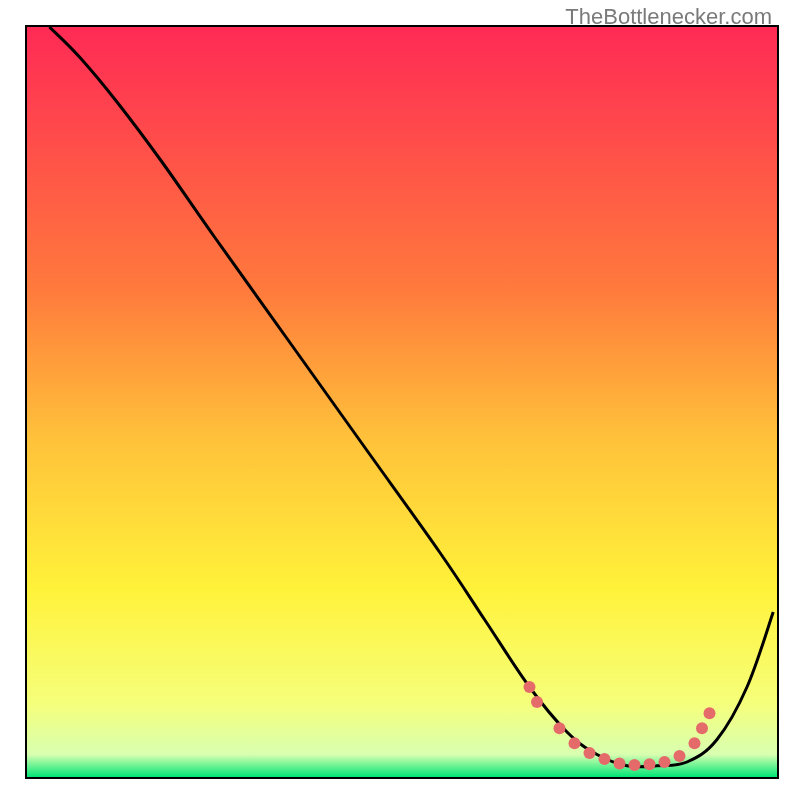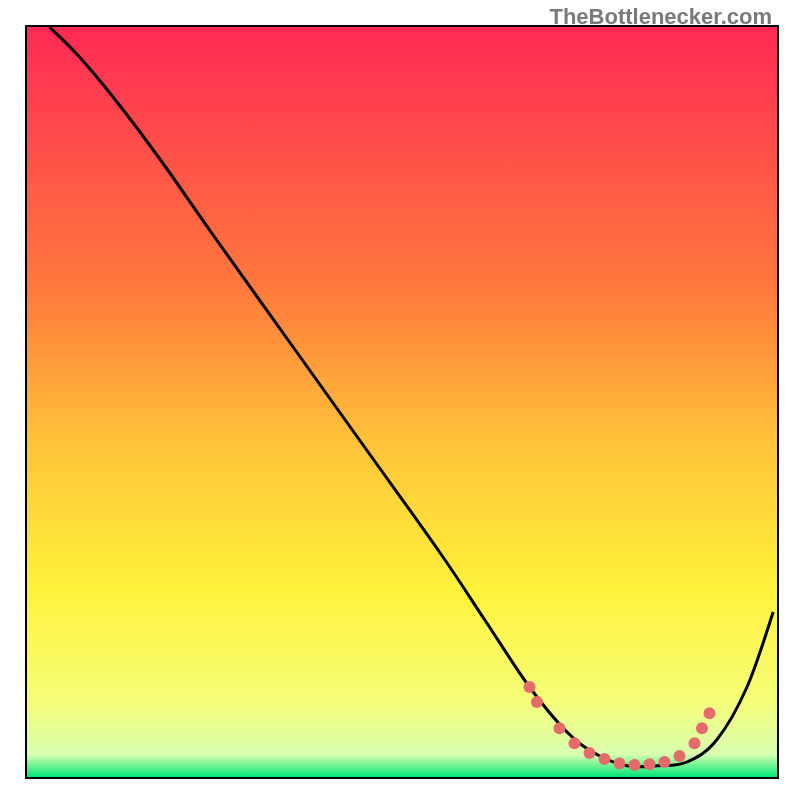--- a/index.html
+++ b/index.html
@@ -22,21 +22,21 @@
     top: 25px;
     width: 750px;
     height: 750px;
     border: 2px solid #000;
   }
   .watermark {
     position: absolute;
     top: 4px;
     right: 28px;
     font-size: 22px;
-    font-weight: bold;
+    font-weight: normal;
     color: #7a7a7a;
     font-family: Arial, sans-serif;
     z-index: 10;
   }
   .curve-svg, .dots-svg {
     position: absolute;
     left: 0;
     top: 0;
     width: 750px;
     height: 750px;

